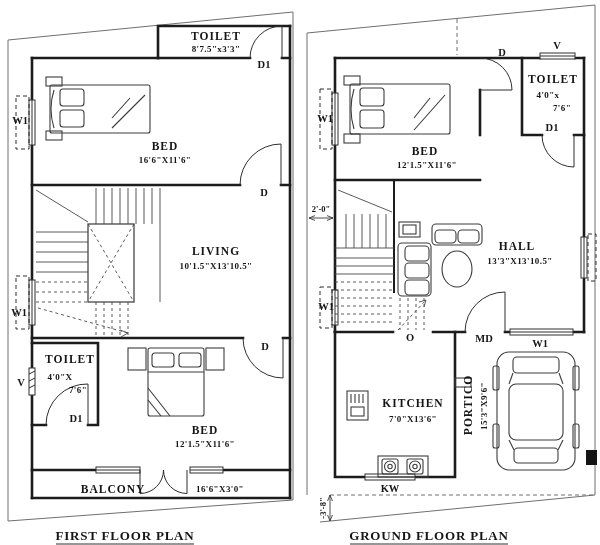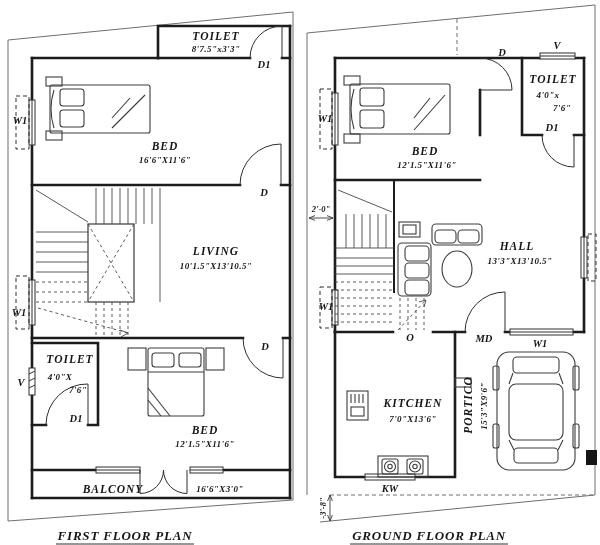--- a/index.html
+++ b/index.html
@@ -1,16 +1,16 @@
 <!DOCTYPE html>
 <html><head>
 <meta charset="utf-8">
 <style>
   html,body{margin:0;padding:0;background:#ffffff;}
-  #stage{width:600px;height:545px;background:#ffffff;position:relative;overflow:hidden;font-style:italic;}
+  #stage{width:600px;height:545px;background:#ffffff;position:relative;overflow:hidden;}
   svg{display:block;}
   .t{font-family:"Liberation Serif","DejaVu Serif",serif;fill:#161616;}
   .t-room{font-size:11.5px;font-weight:bold;letter-spacing:1px;}
   .t-dim{font-size:9px;font-weight:bold;letter-spacing:.4px;}
   .t-tag{font-size:10.5px;font-weight:bold;}
   .t-title{font-size:13px;font-weight:bold;letter-spacing:.8px;}
   .t-small{font-size:8.5px;font-weight:bold;}
   .wall{stroke:#1c1c1c;stroke-width:2.6;fill:none;stroke-linecap:square;}
   .wall2{stroke:#1c1c1c;stroke-width:2;fill:none;stroke-linecap:square;}
   .thin{stroke:#2e2e2e;stroke-width:1;fill:none;}

